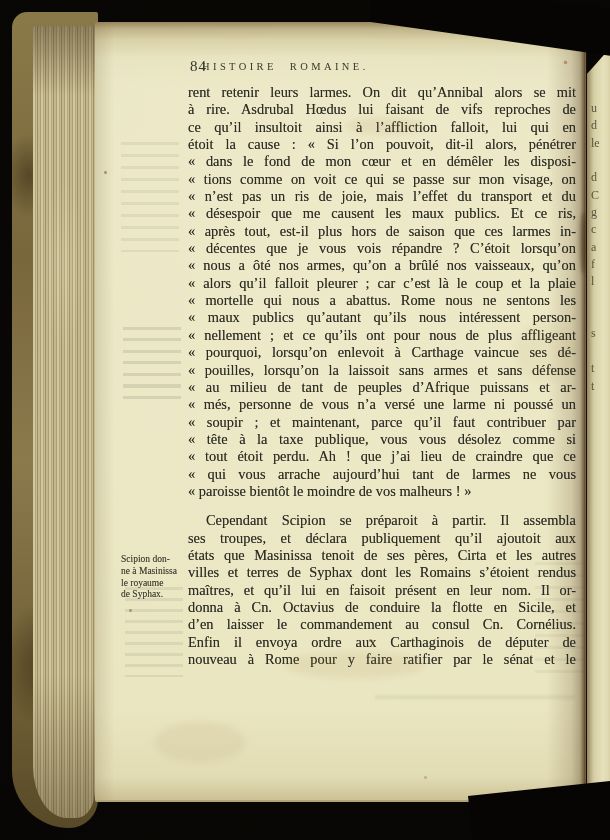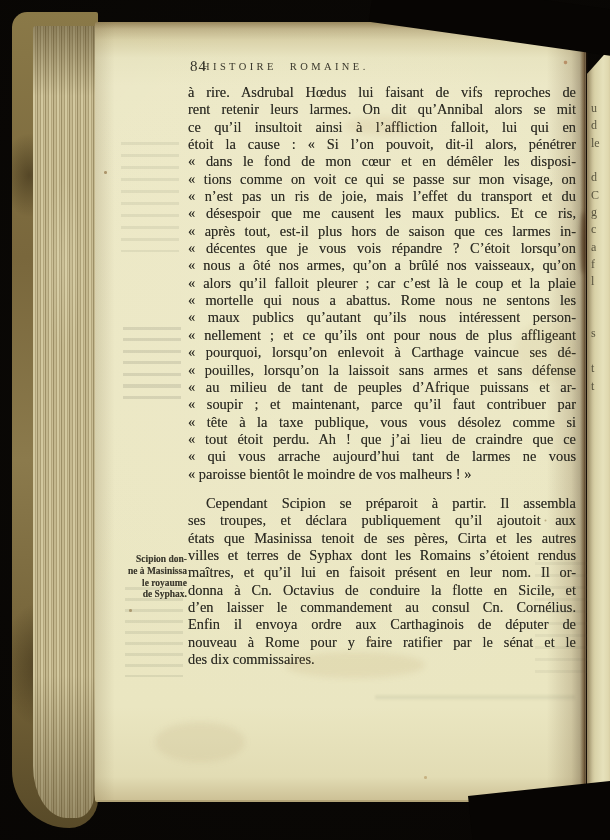--- a/index.html
+++ b/index.html
@@ -45,22 +45,22 @@
   .header{left:93px;top:34px;width:388px;height:22px;color:#36342a;}
   .pagenum{left:2px;top:2px;font-size:15px;letter-spacing:1px;position:absolute;}
   .running-title{left:0;top:5px;width:100%;text-align:left;font-size:10.5px;
     letter-spacing:3.4px;word-spacing:7px;padding-left:14px;color:#3a382c;position:absolute;}
   .body-text{left:93px;top:62px;width:388px;color:#2d2c24;
     font-size:14.4px;text-shadow:0 0 .4px rgba(45,44,36,.55);}
   .body-text .line{position:static;display:block;height:17.35px;line-height:17.35px;overflow:hidden;
     text-align:justify;text-align-last:justify;}
   .body-text .line.para-end{text-align-last:left;}
   .body-text .line.indent{text-indent:18px;margin-top:12px;}
-  .margin-note{left:26px;top:532px;width:66px;text-align:right;color:#3d3b2f;
-    font-size:9.5px;line-height:11.8px;text-shadow:0 0 .3px rgba(60,58,45,.5);font-weight:bold;}
+  .margin-note{left:26px;top:532px;width:66px;text-align:left;color:#3d3b2f;
+    font-size:9.5px;line-height:11.8px;text-shadow:0 0 .3px rgba(60,58,45,.5);}
   .margin-note .note-line{position:static;display:block;}
 
   
   .stain{border-radius:50%;filter:blur(3px);}
   .st1{left:250px;top:95px;width:80px;height:18px;background:rgba(170,140,80,.12);}
   .st2{left:190px;top:630px;width:140px;height:26px;background:rgba(175,145,85,.13);}
   .st3{left:60px;top:700px;width:90px;height:40px;background:rgba(160,130,75,.10);}
   .st4{left:420px;top:300px;width:60px;height:60px;background:rgba(165,135,80,.08);}
   .bleed{filter:blur(.7px);}
   .b1{left:28px;top:305px;width:58px;height:80px;
@@ -87,53 +87,53 @@
   <div class="cover-left"></div>
   <div class="fore-edge"></div>
 
   <div class="page">
     <div class="header">
       <span class="pagenum">84</span>
       <span class="running-title">HISTOIRE ROMAINE.</span>
     </div>
 
     <div class="body-text">
+        <div class="line">rent retenir leurs larmes. On dit qu’Annibal alors se mit</div>
         <div class="line">à rire. Asdrubal Hœdus lui faisant de vifs reproches de</div>
-        <div class="line">rent retenir leurs larmes. On dit qu’Annibal alors se mit</div>
         <div class="line">ce qu’il insultoit ainsi à l’affliction falloit, lui qui en</div>
         <div class="line">étoit la cause : « Si l’on pouvoit, dit-il alors, pénétrer</div>
         <div class="line">« dans le fond de mon cœur et en démêler les disposi-</div>
         <div class="line">« tions comme on voit ce qui se passe sur mon visage, on</div>
         <div class="line">« n’est pas un ris de joie, mais l’effet du transport et du</div>
         <div class="line">« désespoir que me causent les maux publics. Et ce ris,</div>
         <div class="line">« après tout, est-il plus hors de saison que ces larmes in-</div>
         <div class="line">« décentes que je vous vois répandre ? C’étoit lorsqu’on</div>
         <div class="line">« nous a ôté nos armes, qu’on a brûlé nos vaisseaux, qu’on</div>
         <div class="line">« alors qu’il falloit pleurer ; car c’est là le coup et la plaie</div>
         <div class="line">« mortelle qui nous a abattus. Rome nous ne sentons les</div>
         <div class="line">« maux publics qu’autant qu’ils nous intéressent person-</div>
         <div class="line">« nellement ; et ce qu’ils ont pour nous de plus affligeant</div>
         <div class="line">« pourquoi, lorsqu’on enlevoit à Carthage vaincue ses dé-</div>
         <div class="line">« pouilles, lorsqu’on la laissoit sans armes et sans défense</div>
         <div class="line">« au milieu de tant de peuples d’Afrique puissans et ar-</div>
+        <div class="line">« més, personne de vous n’a versé une larme ni poussé un</div>
         <div class="line">« soupir ; et maintenant, parce qu’il faut contribuer par</div>
         <div class="line">« tête à la taxe publique, vous vous désolez comme si</div>
         <div class="line">« tout étoit perdu. Ah ! que j’ai lieu de craindre que ce</div>
         <div class="line">« qui vous arrache aujourd’hui tant de larmes ne vous</div>
         <div class="line para-end">« paroisse bientôt le moindre de vos malheurs ! »</div>
         <div class="line indent">Cependant Scipion se préparoit à partir. Il assembla</div>
         <div class="line">ses troupes, et déclara publiquement qu’il ajoutoit aux</div>
         <div class="line">états que Masinissa tenoit de ses pères, Cirta et les autres</div>
         <div class="line">villes et terres de Syphax dont les Romains s’étoient rendus</div>
         <div class="line">maîtres, et qu’il lui en faisoit présent en leur nom. Il or-</div>
         <div class="line">donna à Cn. Octavius de conduire la flotte en Sicile, et</div>
         <div class="line">d’en laisser le commandement au consul Cn. Cornélius.</div>
         <div class="line">Enfin il envoya ordre aux Carthaginois de députer de</div>
         <div class="line">nouveau à Rome pour y faire ratifier par le sénat et le</div>
-        <div class="line para-end">des dix commissaires.</div>
       </div>
 
     <div class="margin-note">
         <div class="note-line">Scipion don-</div>
         <div class="note-line">ne à Masinissa</div>
         <div class="note-line">le royaume</div>
         <div class="note-line">de Syphax.</div>
       </div>
 
     <div class="stain st1"></div>

